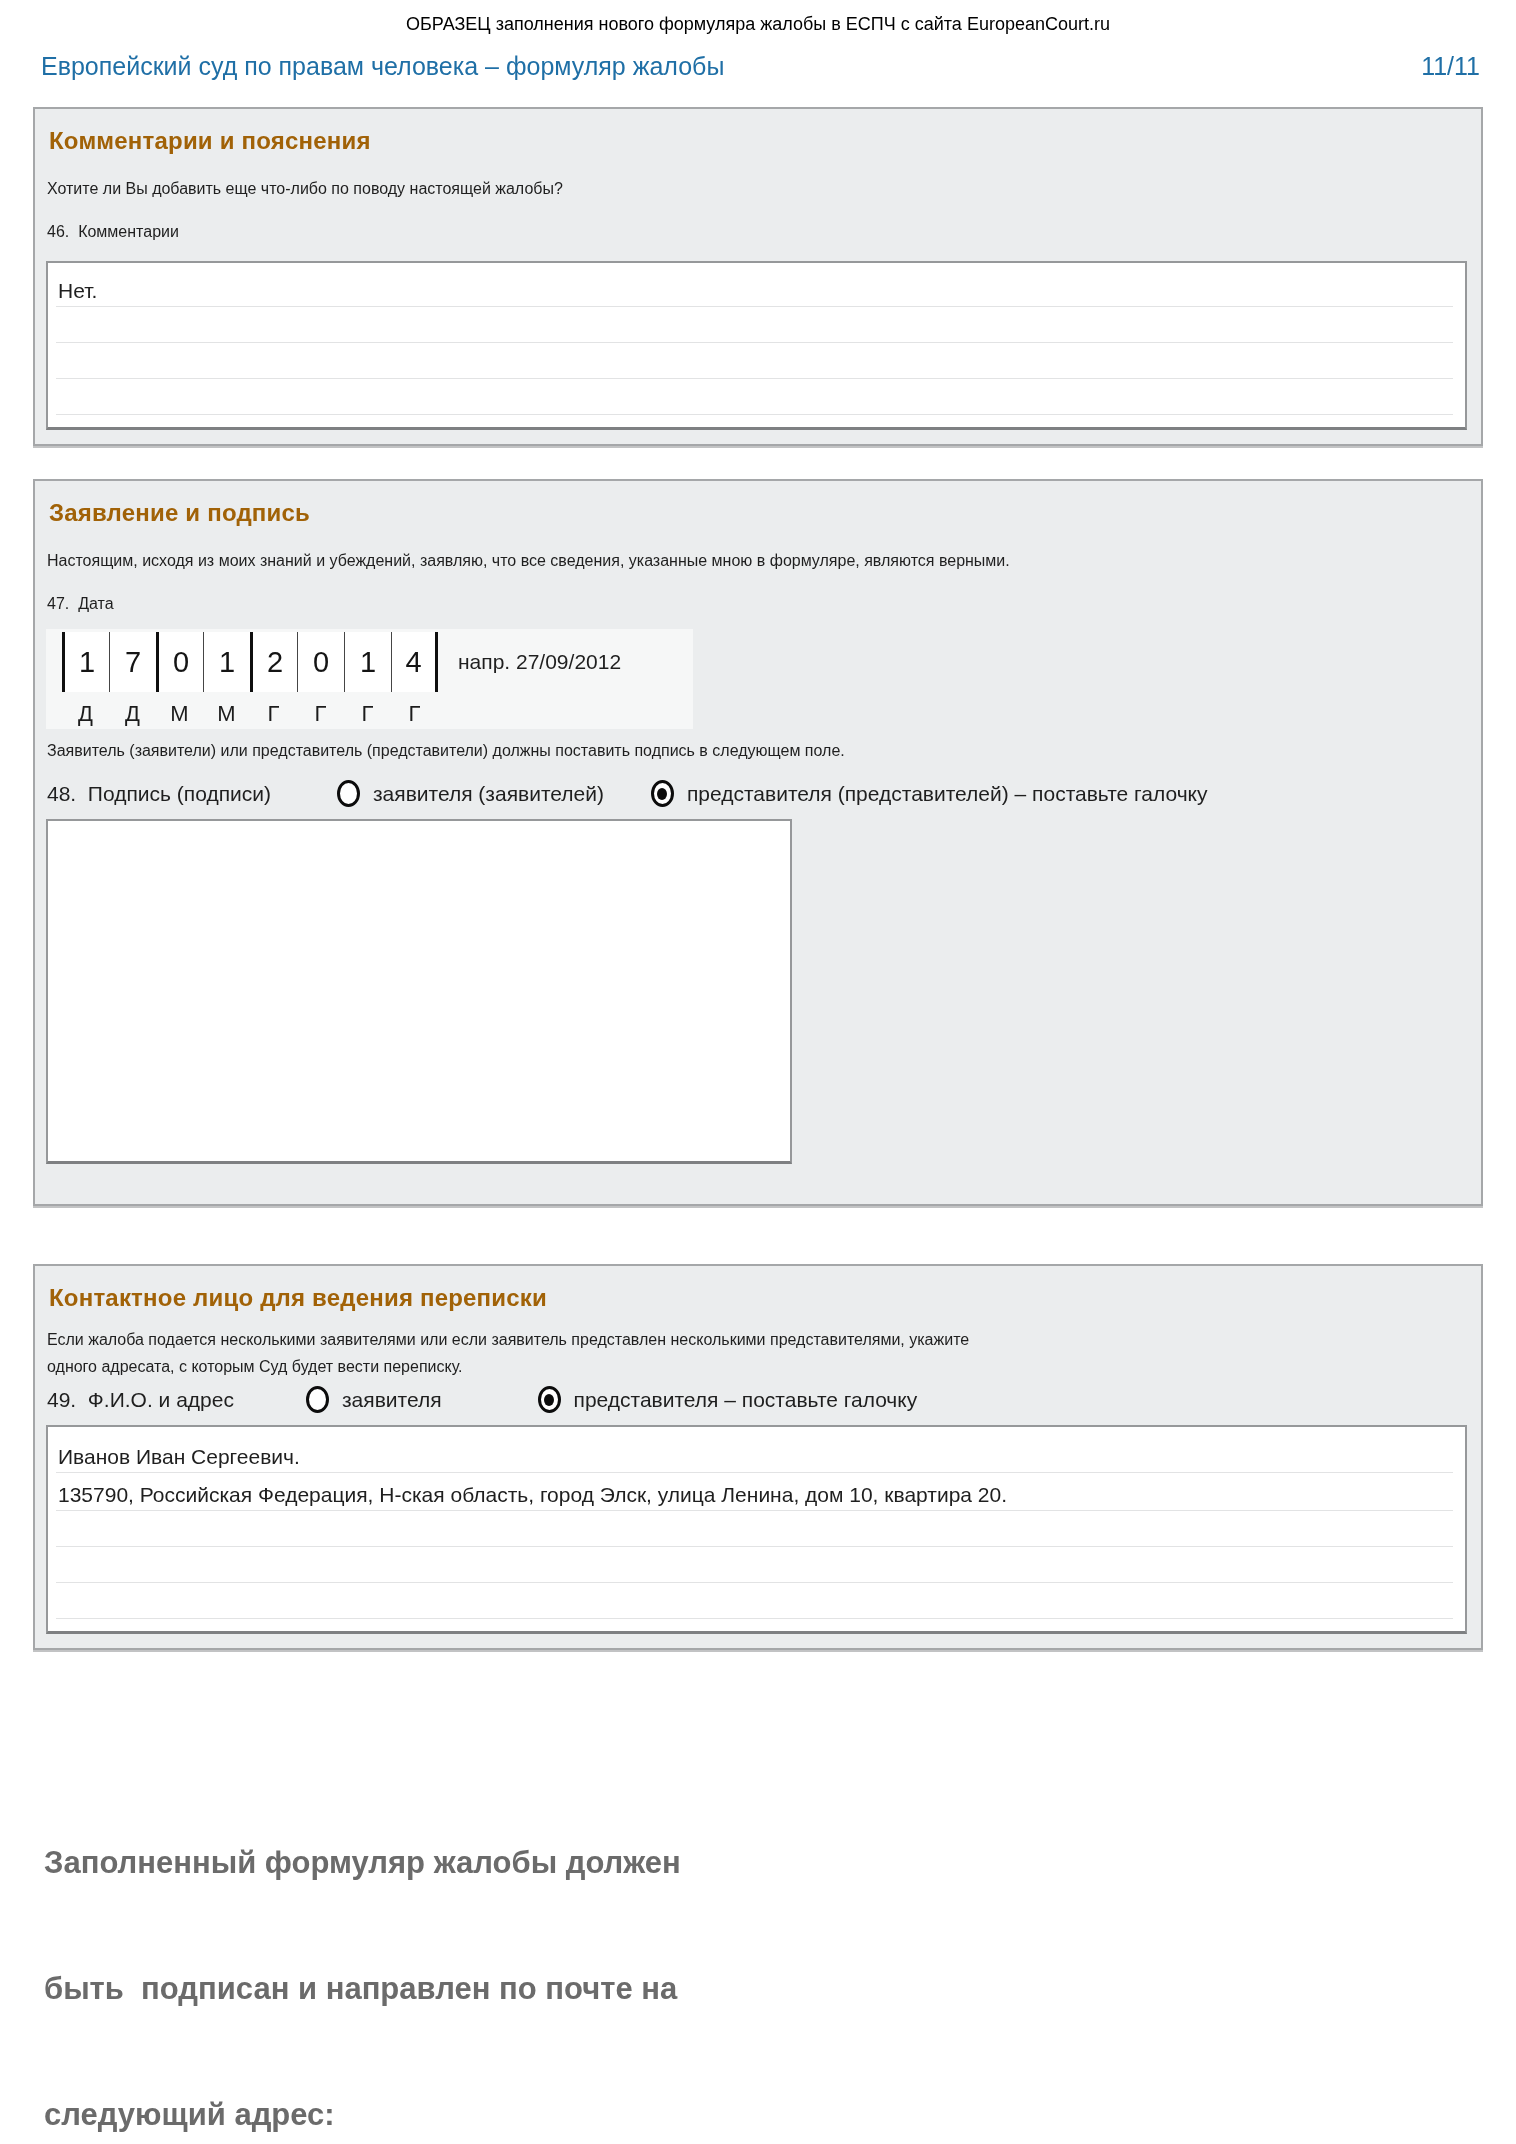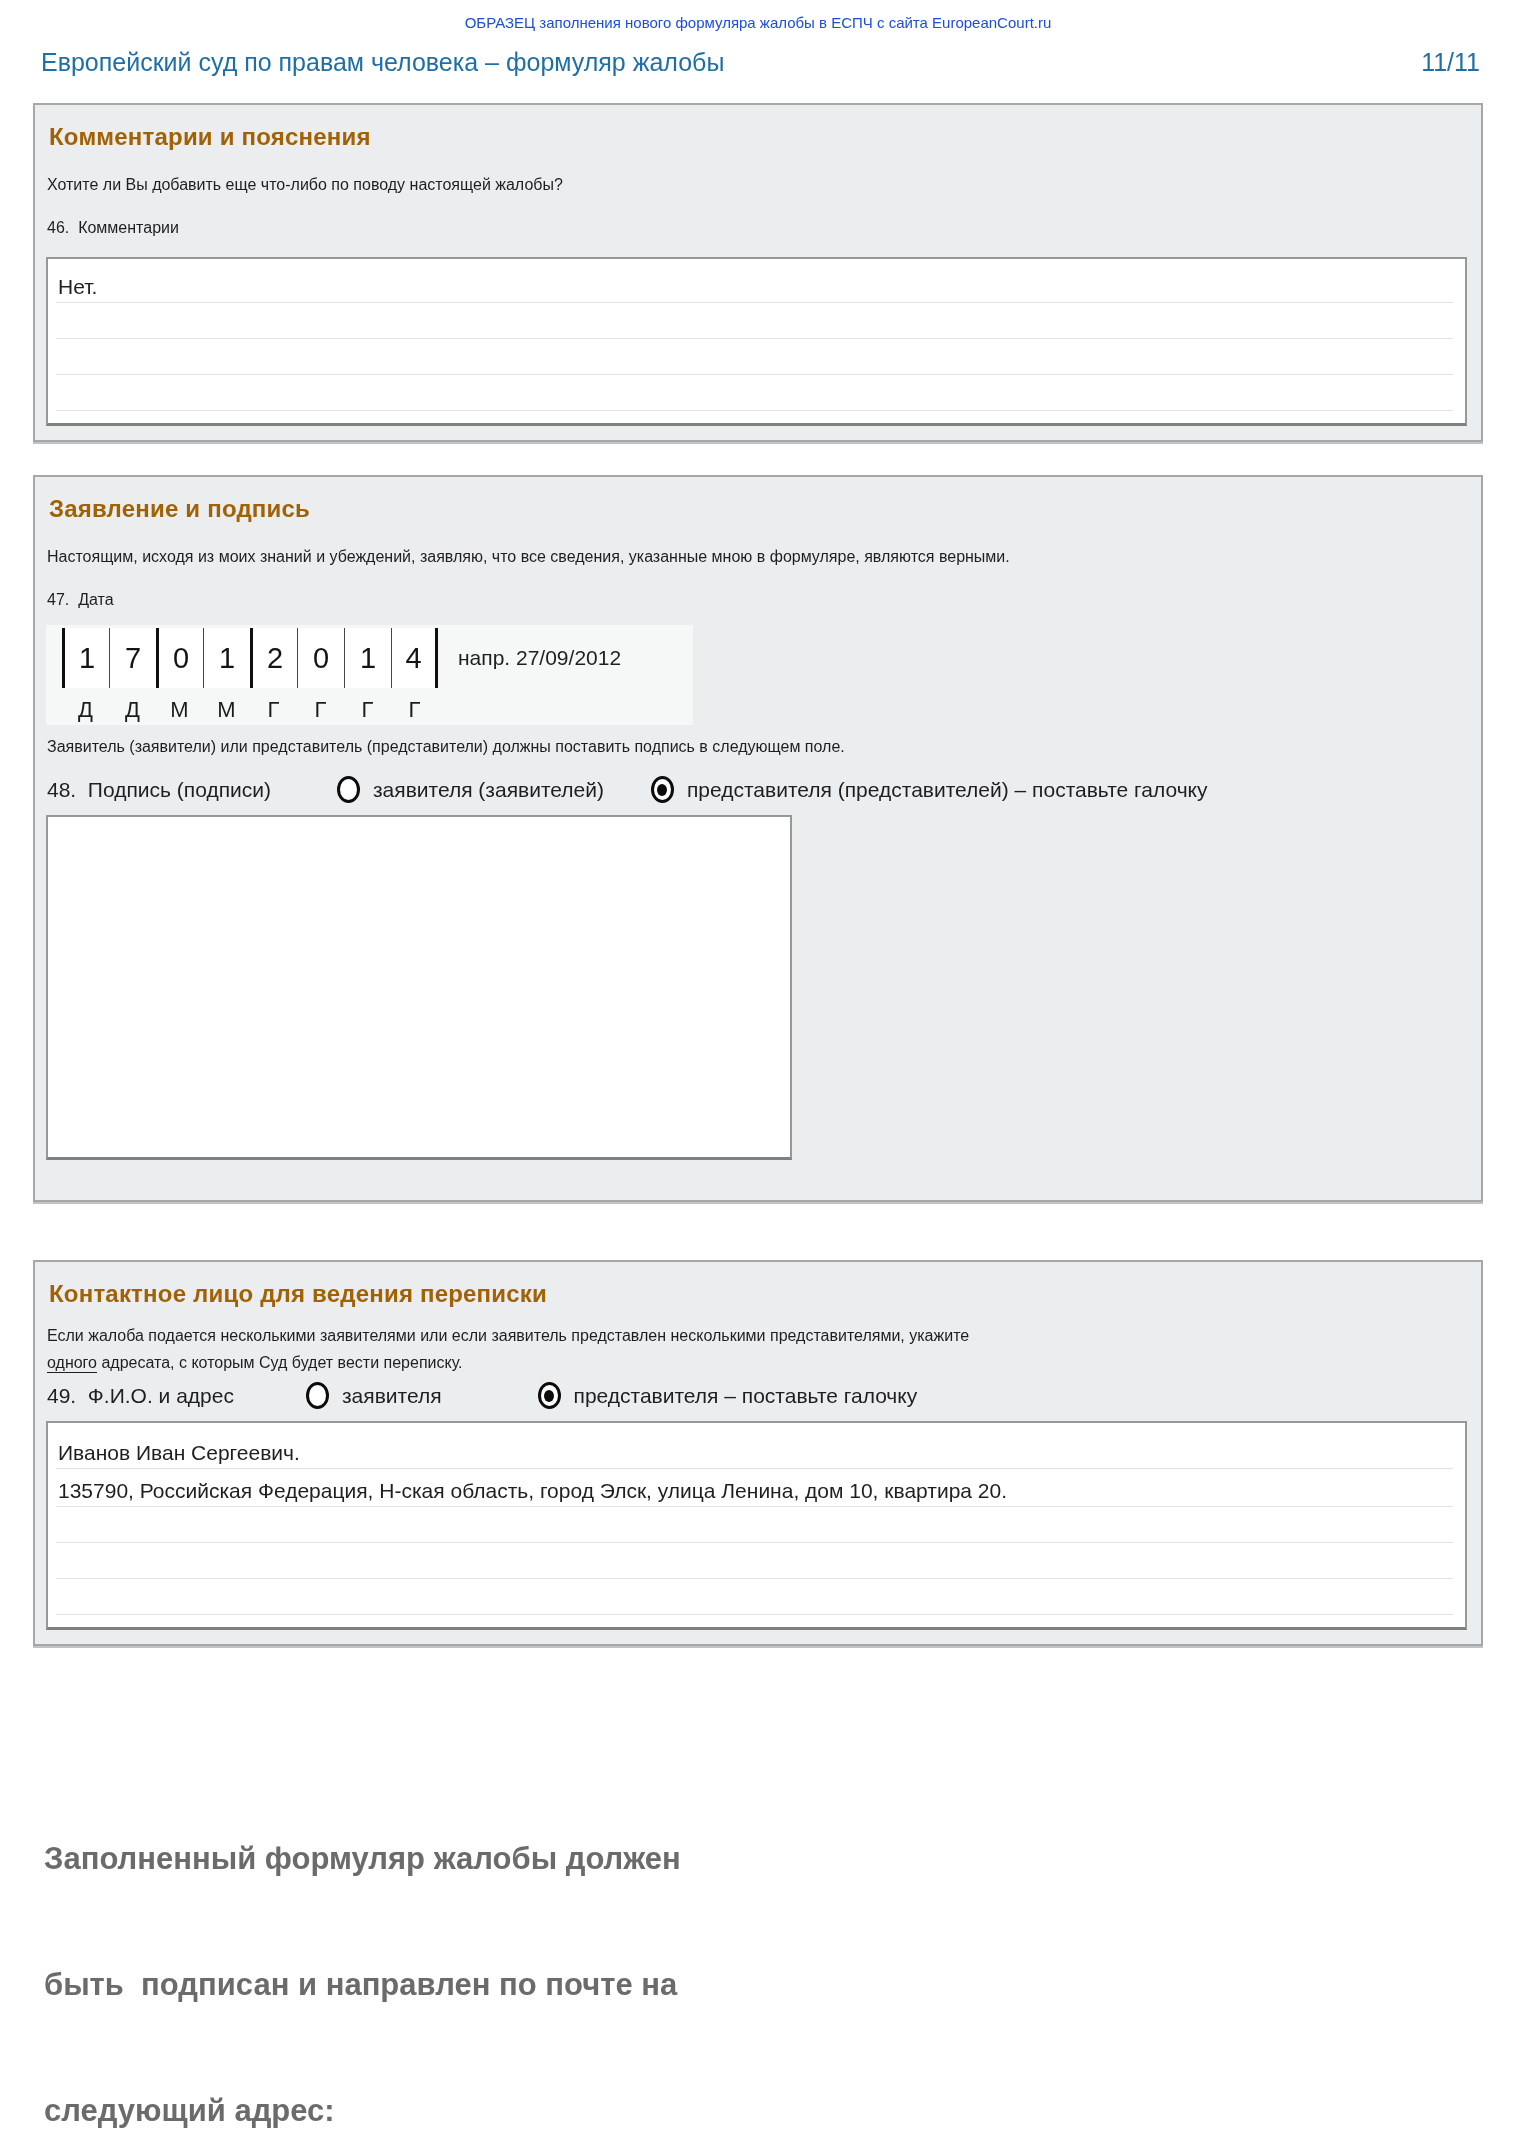--- a/index.html
+++ b/index.html
@@ -4,42 +4,42 @@
 <style>
   * { margin:0; padding:0; box-sizing:border-box; }
   html,body { background:#ffffff; }
   body {
     width:1516px; min-height:2144px;
     font-family:"Liberation Sans","DejaVu Sans",sans-serif;
     color:#1f1f1f;
   }
   .watermark {
     margin-top:14px; text-align:center;
-    font-size:15px; color:#1d4ed8;
+    font-size:18px; color:#000000;
   }
   .header-row {
     display:flex; justify-content:space-between; align-items:baseline;
     margin:17px 36px 26px 41px;
     font-size:25px; color:#1f6fa6;
   }
   .panel {
     margin:0 33px;
     background:#ebedee;
     border:2px solid #a5a7a9;
     box-shadow:0 2px 0 rgba(120,122,124,.45);
     padding:12px 14px 14px 11px;
   }
   .panel h2 {
     font-size:24px; font-weight:700; color:#a16207;
     margin:6px 0 20px 3px; letter-spacing:.2px;
   }
   .panel p { font-size:16px; line-height:27px; margin:0 0 16px 1px; }
   .num-label { white-space:pre-wrap; }
   .note-2line { line-height:44px; margin-bottom:6px !important; }
-  .note-2line .ul { text-decoration:underline; text-underline-offset:4px; }
+  .note-2line .ul { text-underline-offset:4px; }
 
   .lined-box {
     background:#fff;
     border:2px solid #96989a;
     border-bottom:3px solid #7e8082;
     padding:8px 12px 12px 8px;
   }
   .line-row {
     height:36px;
     border-bottom:1px solid #e2e3e4;

